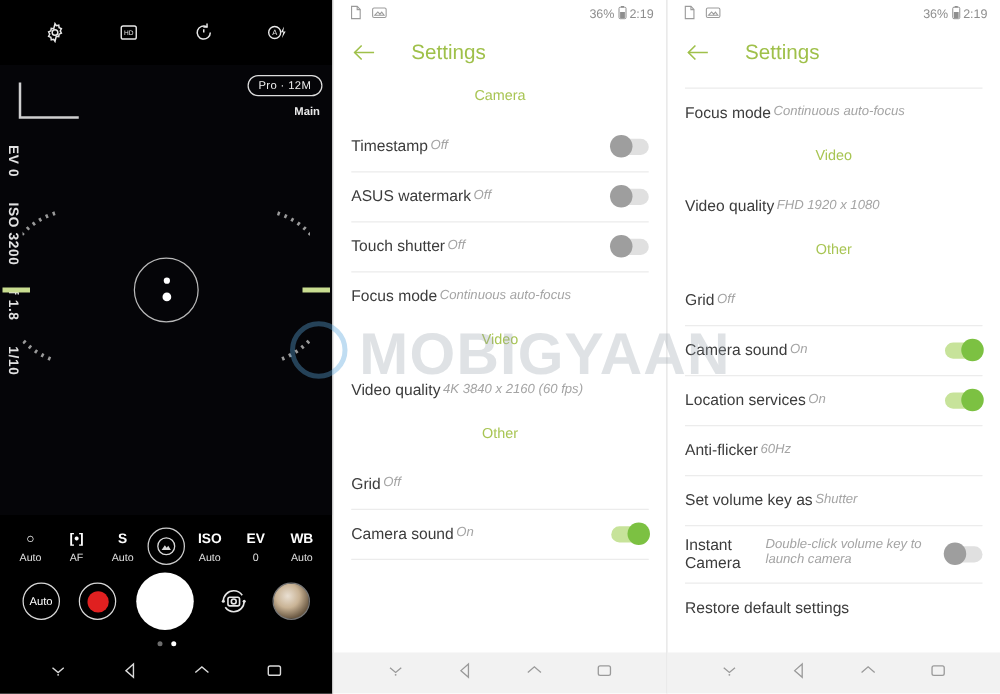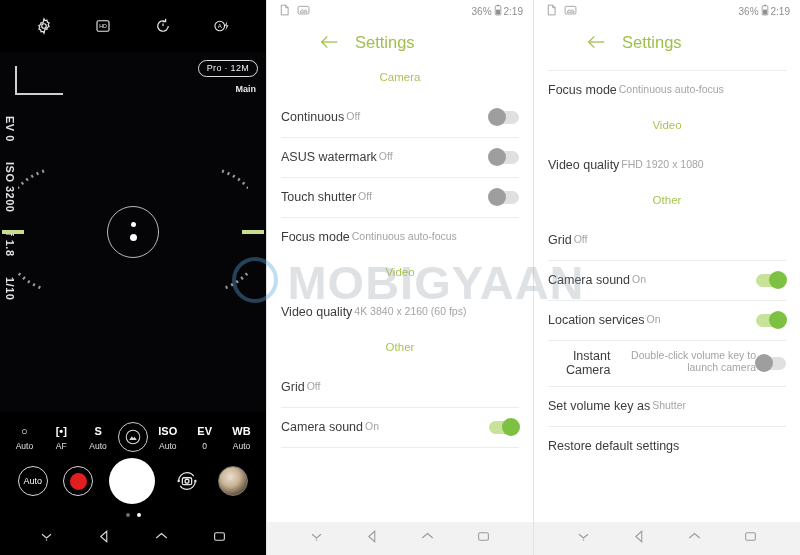--- a/index.html
+++ b/index.html
@@ -114,50 +114,49 @@
     background: #000; display: flex; align-items: center; justify-content: space-around;
     padding: 0 18px;
   }
 
   
   .settings {
     position: relative;
     width: 267px; height: 555px; background: #ffffff;
     flex: 0 0 267px; overflow: hidden;
     border-left: 1px solid #e3e3e3;
-    text-align: right;
   }
   .statusbar {
     height: 22px; display: flex; align-items: center; justify-content: space-between;
     padding: 0 10px 0 12px; color: #9b9b9b; font-size: 10px;
   }
   .sb-left { display: flex; align-items: center; gap: 6px; }
   .sb-right { display: flex; align-items: center; gap: 2px; font-size: 10px; color: #8e8e8e; }
   .app-bar {
-    height: 40px; display: flex; align-items: center; gap: 16px; padding: 0 14px; margin-left: 38px;
+    height: 40px; display: flex; align-items: center; gap: 28px; padding: 0 14px;
   }
   .back-arrow { width: 20px; height: 20px; display: flex; align-items: center; justify-content: center; }
   .app-title { color: #9fc04a; font-size: 16.5px; }
   .list { position: absolute; left: 0; right: 0; top: 62px; bottom: 33px; overflow: hidden; }
   .sec-head {
     display: flex; align-items: center; gap: 8px;
     padding: 9px 14px 6px; color: #a8c553; font-size: 11.5px; flex-direction: column;
   }
   .sec-head .rule { flex: 1; height: 1px; background: #dfe6c7; }
   .row {
     position: relative;
     display: flex; align-items: center; justify-content: space-between;
     padding: 9px 14px 9px; min-height: 40px;
   }
   .row + .row::before, .row.div::before {
     content: ""; position: absolute; left: 14px; right: 14px; top: 0; height: 1px; background: #ececec;
   }
   .row .txt { display: flex; flex-direction: row; gap: 2px; }
   .row .t1 { font-size: 12.5px; color: #3c3c3c; }
-  .row .t2 { font-size: 10.5px; color: #a4a4a4; }
+  .row .t2 { font-size: 10.5px; color: #a4a4a4; font-style: italic; }
   .toggle { width: 30px; height: 13px; border-radius: 7px; position: relative; flex: 0 0 auto; }
   .toggle.off { background: #e0e0e0; }
   .toggle.on  { background: #c7e39a; }
   .toggle i { position: absolute; top: -2.5px; width: 18px; height: 18px; border-radius: 50%; display: block; }
   .toggle.off i { left: -1px; background: #9e9e9e; }
   .toggle.on  i { right: -1px; background: #7cc142; }
   .navbar-light {
     position: absolute; left: 0; right: 0; bottom: 0; height: 33px;
     background: #f2f2f2; display: flex; align-items: center; justify-content: space-around;
     padding: 0 22px;
@@ -375,21 +374,21 @@
     <div class="list">
 
       <div class="sec-head">
         <span>Camera</span>
         <span class="rule"></span>
       </div>
 
 
       <div class="row">
         <div class="txt">
-          <span class="t1">Continuous</span>
+          <span class="t1">Timestamp</span>
           <span class="t2">Off</span>
         </div>
         <div class="toggle off">
             <i></i>
           </div>
       </div>
 
       <div class="row">
         <div class="txt">
           <span class="t1">ASUS watermark</span>
@@ -566,36 +565,42 @@
       <div class="row">
         <div class="txt">
           <span class="t1">Location services</span>
           <span class="t2">On</span>
         </div>
         <div class="toggle on">
             <i></i>
           </div>
       </div>
 
+      <div class="row">
+        <div class="txt">
+          <span class="t1">Anti-flicker</span>
+          <span class="t2">60Hz</span>
+        </div>
+      </div>
+
+      <div class="row">
+        <div class="txt">
+          <span class="t1">Set volume key as</span>
+          <span class="t2">Shutter</span>
+        </div>
+      </div>
 
       <div class="row">
         <div class="txt">
           <span class="t1">Instant Camera</span>
           <span class="t2">Double-click volume key to launch camera</span>
         </div>
         <div class="toggle off">
             <i></i>
           </div>
-      </div>
-
-      <div class="row">
-        <div class="txt">
-          <span class="t1">Set volume key as</span>
-          <span class="t2">Shutter</span>
-        </div>
       </div>
 
       <div class="row">
         <div class="txt">
           <span class="t1">Restore default settings</span>
         </div>
       </div>
     </div>
 
     <div class="navbar-light">

